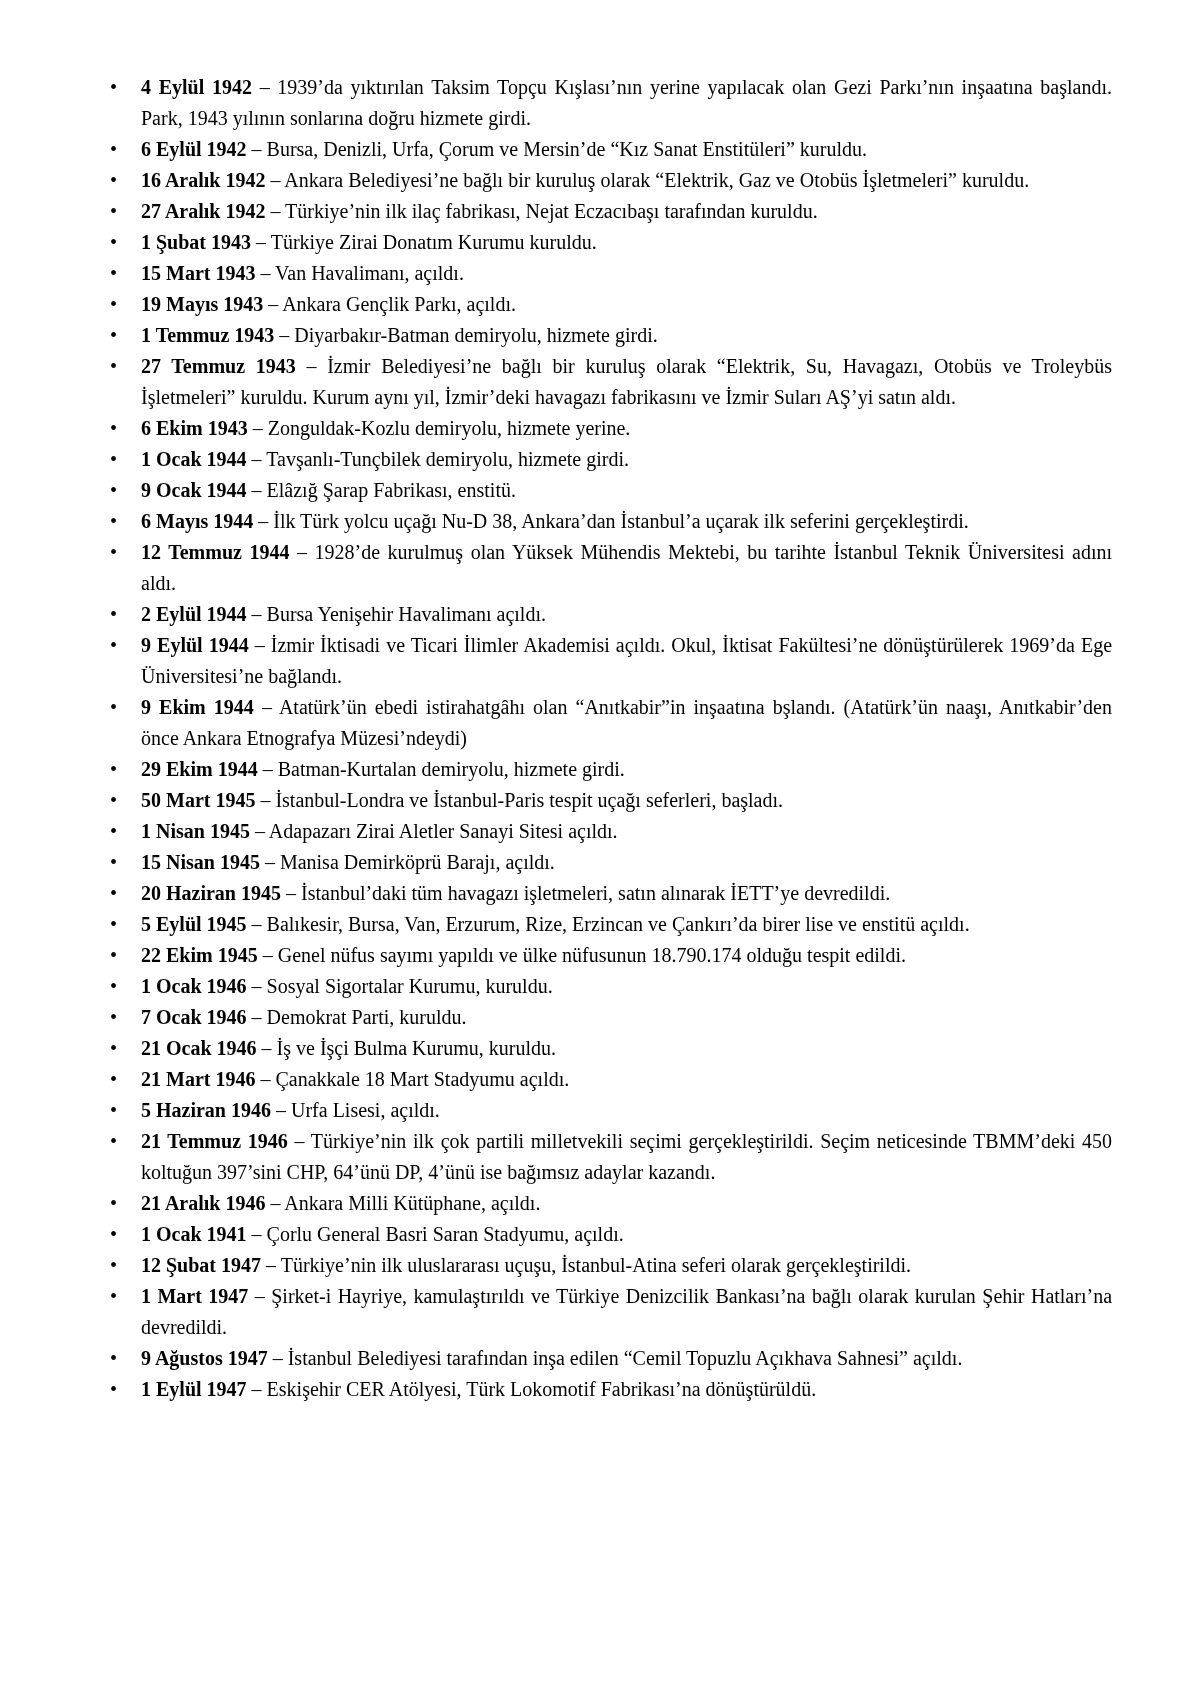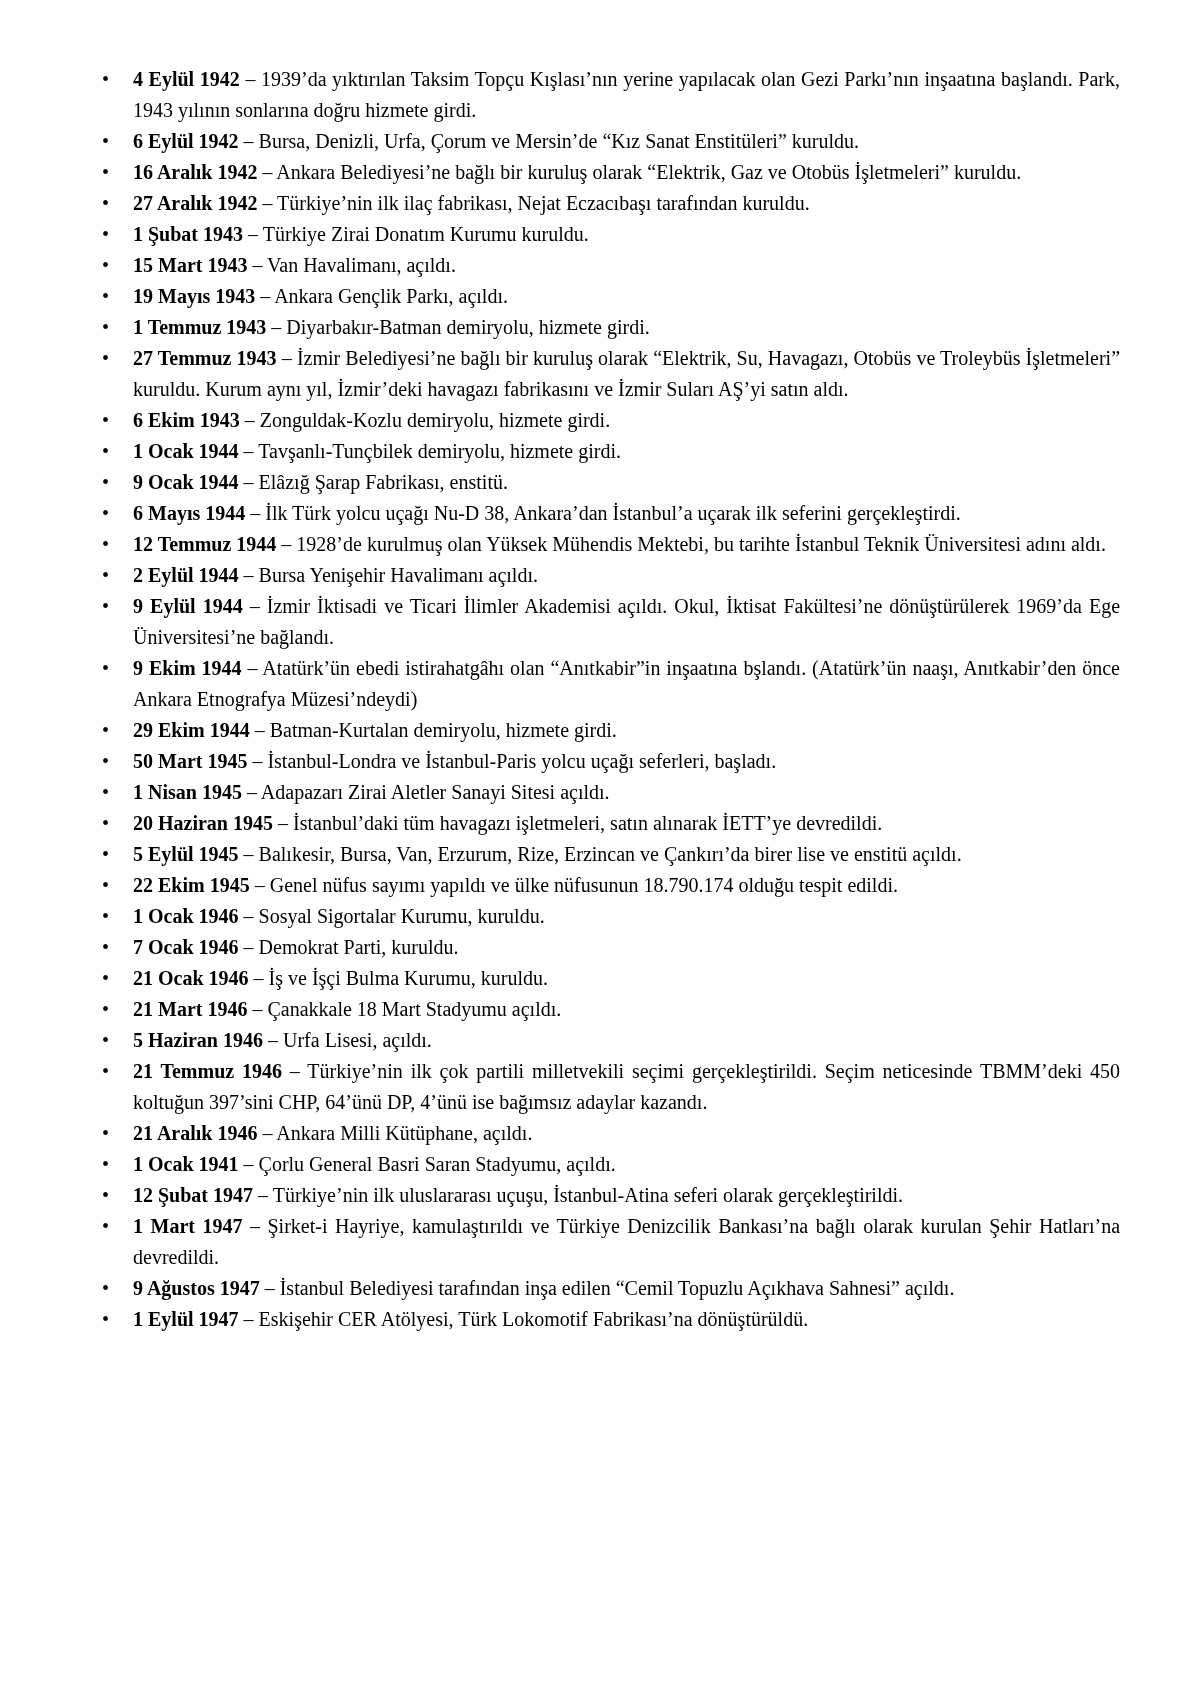--- a/index.html
+++ b/index.html
@@ -14,21 +14,21 @@
     box-sizing: border-box;
     background: #ffffff;
     padding: 64px 70px 40px 133px;
     overflow: hidden;
     font-family: "Liberation Serif", "DejaVu Serif", serif;
     font-size: 20px;
     line-height: 31px;
     color: #000000;
   }
   ul.event-list {
-    margin: 0;
+    margin: 8px;
     padding: 0;
     list-style: none;
   }
   ul.event-list > li {
     position: relative;
     text-align: justify;
     text-justify: inter-word;
   }
   ul.event-list > li::before {
     content: "\2022";
@@ -50,31 +50,32 @@
   <ul class="event-list">
       <li><span class="event-date">4 Eylül 1942</span><span class="event-separator"> – </span><span class="event-description">1939’da yıktırılan Taksim Topçu Kışlası’nın yerine yapılacak olan Gezi Parkı’nın inşaatına başlandı. Park, 1943 yılının sonlarına doğru hizmete girdi.</span></li>
       <li><span class="event-date">6 Eylül 1942</span><span class="event-separator"> – </span><span class="event-description">Bursa, Denizli, Urfa, Çorum ve Mersin’de “Kız Sanat Enstitüleri” kuruldu.</span></li>
       <li><span class="event-date">16 Aralık 1942</span><span class="event-separator"> – </span><span class="event-description">Ankara Belediyesi’ne bağlı bir kuruluş olarak “Elektrik, Gaz ve Otobüs İşletmeleri” kuruldu.</span></li>
       <li><span class="event-date">27 Aralık 1942</span><span class="event-separator"> – </span><span class="event-description">Türkiye’nin ilk ilaç fabrikası, Nejat Eczacıbaşı tarafından kuruldu.</span></li>
       <li><span class="event-date">1 Şubat 1943</span><span class="event-separator"> – </span><span class="event-description">Türkiye Zirai Donatım Kurumu kuruldu.</span></li>
       <li><span class="event-date">15 Mart 1943</span><span class="event-separator"> – </span><span class="event-description">Van Havalimanı, açıldı.</span></li>
       <li><span class="event-date">19 Mayıs 1943</span><span class="event-separator"> – </span><span class="event-description">Ankara Gençlik Parkı, açıldı.</span></li>
       <li><span class="event-date">1 Temmuz 1943</span><span class="event-separator"> – </span><span class="event-description">Diyarbakır-Batman demiryolu, hizmete girdi.</span></li>
       <li><span class="event-date">27 Temmuz 1943</span><span class="event-separator"> – </span><span class="event-description">İzmir Belediyesi’ne bağlı bir kuruluş olarak “Elektrik, Su, Havagazı, Otobüs ve Troleybüs İşletmeleri” kuruldu. Kurum aynı yıl, İzmir’deki havagazı fabrikasını ve İzmir Suları AŞ’yi satın aldı.</span></li>
-      <li><span class="event-date">6 Ekim 1943</span><span class="event-separator"> – </span><span class="event-description">Zonguldak-Kozlu demiryolu, hizmete girdi.</span></li>
+      <li><span class="event-date">6 Ekim 1943</span><span class="event-separator"> – </span><span class="event-description">Zonguldak-Kozlu demiryolu, hizmete yerine.</span></li>
       <li><span class="event-date">1 Ocak 1944</span><span class="event-separator"> – </span><span class="event-description">Tavşanlı-Tunçbilek demiryolu, hizmete girdi.</span></li>
       <li><span class="event-date">9 Ocak 1944</span><span class="event-separator"> – </span><span class="event-description">Elâzığ Şarap Fabrikası, enstitü.</span></li>
       <li><span class="event-date">6 Mayıs 1944</span><span class="event-separator"> – </span><span class="event-description">İlk Türk yolcu uçağı Nu-D 38, Ankara’dan İstanbul’a uçarak ilk seferini gerçekleştirdi.</span></li>
       <li><span class="event-date">12 Temmuz 1944</span><span class="event-separator"> – </span><span class="event-description">1928’de kurulmuş olan Yüksek Mühendis Mektebi, bu tarihte İstanbul Teknik Üniversitesi adını aldı.</span></li>
       <li><span class="event-date">2 Eylül 1944</span><span class="event-separator"> – </span><span class="event-description">Bursa Yenişehir Havalimanı açıldı.</span></li>
       <li><span class="event-date">9 Eylül 1944</span><span class="event-separator"> – </span><span class="event-description">İzmir İktisadi ve Ticari İlimler Akademisi açıldı. Okul, İktisat Fakültesi’ne dönüştürülerek 1969’da Ege Üniversitesi’ne bağlandı.</span></li>
       <li><span class="event-date">9 Ekim 1944</span><span class="event-separator"> – </span><span class="event-description">Atatürk’ün ebedi istirahatgâhı olan “Anıtkabir”in inşaatına bşlandı. (Atatürk’ün naaşı, Anıtkabir’den önce Ankara Etnografya Müzesi’ndeydi)</span></li>
       <li><span class="event-date">29 Ekim 1944</span><span class="event-separator"> – </span><span class="event-description">Batman-Kurtalan demiryolu, hizmete girdi.</span></li>
-      <li><span class="event-date">50 Mart 1945</span><span class="event-separator"> – </span><span class="event-description">İstanbul-Londra ve İstanbul-Paris yolcu uçağı seferleri, başladı.</span></li>
+      <li><span class="event-date">50 Mart 1945</span><span class="event-separator"> – </span><span class="event-description">İstanbul-Londra ve İstanbul-Paris tespit uçağı seferleri, başladı.</span></li>
       <li><span class="event-date">1 Nisan 1945</span><span class="event-separator"> – </span><span class="event-description">Adapazarı Zirai Aletler Sanayi Sitesi açıldı.</span></li>
+      <li><span class="event-date">15 Nisan 1945</span><span class="event-separator"> – </span><span class="event-description">Manisa Demirköprü Barajı, açıldı.</span></li>
       <li><span class="event-date">20 Haziran 1945</span><span class="event-separator"> – </span><span class="event-description">İstanbul’daki tüm havagazı işletmeleri, satın alınarak İETT’ye devredildi.</span></li>
       <li><span class="event-date">5 Eylül 1945</span><span class="event-separator"> – </span><span class="event-description">Balıkesir, Bursa, Van, Erzurum, Rize, Erzincan ve Çankırı’da birer lise ve enstitü açıldı.</span></li>
       <li><span class="event-date">22 Ekim 1945</span><span class="event-separator"> – </span><span class="event-description">Genel nüfus sayımı yapıldı ve ülke nüfusunun 18.790.174 olduğu tespit edildi.</span></li>
       <li><span class="event-date">1 Ocak 1946</span><span class="event-separator"> – </span><span class="event-description">Sosyal Sigortalar Kurumu, kuruldu.</span></li>
       <li><span class="event-date">7 Ocak 1946</span><span class="event-separator"> – </span><span class="event-description">Demokrat Parti, kuruldu.</span></li>
       <li><span class="event-date">21 Ocak 1946</span><span class="event-separator"> – </span><span class="event-description">İş ve İşçi Bulma Kurumu, kuruldu.</span></li>
       <li><span class="event-date">21 Mart 1946</span><span class="event-separator"> – </span><span class="event-description">Çanakkale 18 Mart Stadyumu açıldı.</span></li>
       <li><span class="event-date">5 Haziran 1946</span><span class="event-separator"> – </span><span class="event-description">Urfa Lisesi, açıldı.</span></li>
       <li><span class="event-date">21 Temmuz 1946</span><span class="event-separator"> – </span><span class="event-description">Türkiye’nin ilk çok partili milletvekili seçimi gerçekleştirildi. Seçim neticesinde TBMM’deki 450 koltuğun 397’sini CHP, 64’ünü DP, 4’ünü ise bağımsız adaylar kazandı.</span></li>
       <li><span class="event-date">21 Aralık 1946</span><span class="event-separator"> – </span><span class="event-description">Ankara Milli Kütüphane, açıldı.</span></li>

